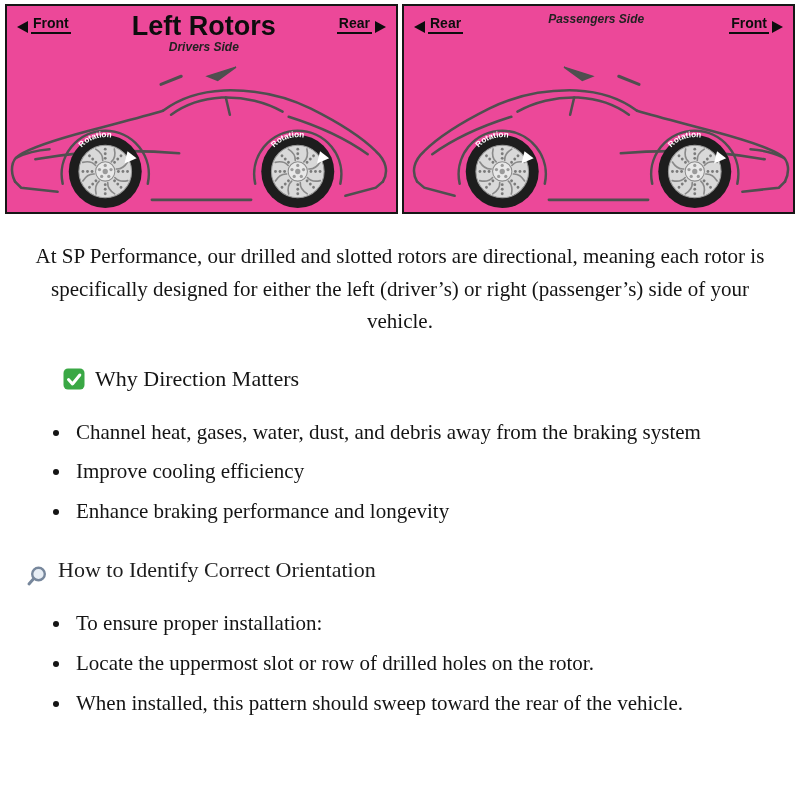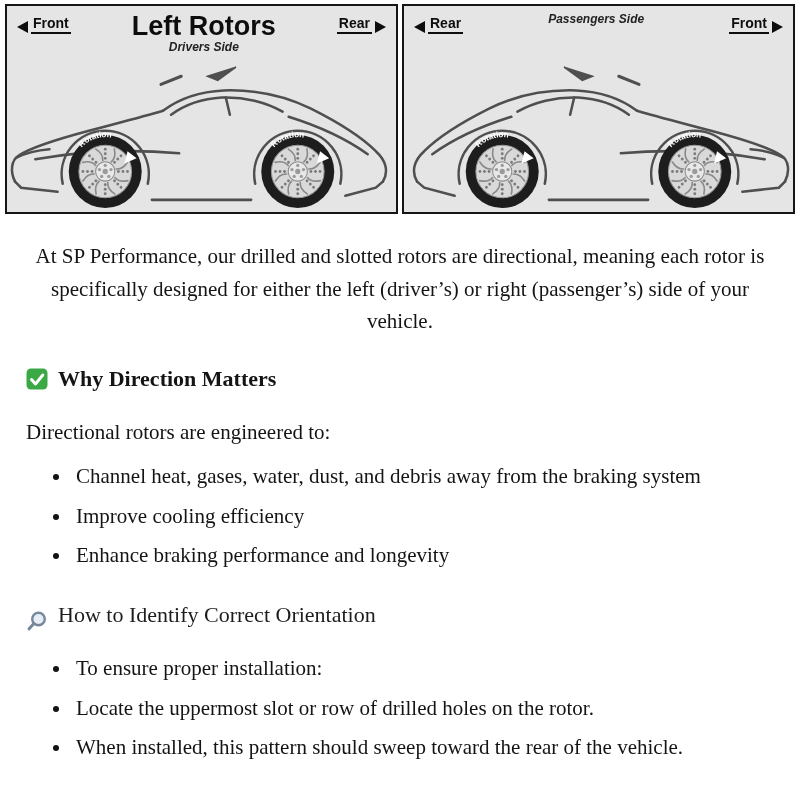--- a/index.html
+++ b/index.html
@@ -1,36 +1,36 @@
 <!DOCTYPE html>
 <html><head>
 <meta charset="utf-8">
 <style>
   html,body { margin:0; padding:0; background:#ffffff; }
   body { width:800px; font-family:"Liberation Serif", serif; color:#141414; }
 
   
   .diagram-row { display:flex; gap:4px; padding:4px 5px 2px; }
-  .panel { flex:1; border:2px solid #161616; position:relative; height:206px; background:#e5e5e5; overflow:hidden; }
+  .panel { flex:1; border:2px solid #161616; position:relative; height:206px; background:#ec4899; overflow:hidden; }
   .panel-header { position:absolute; top:4px; left:0; right:0; display:flex; justify-content:space-between; align-items:flex-start; padding:2px 10px; z-index:2; }
   .panel-titles { text-align:center; flex:1; }
   .panel-title { font-family:"Liberation Sans", sans-serif; font-weight:bold; font-size:27px; line-height:1.05; color:#0d0d0d; }
   .panel-subtitle { font-family:"Liberation Sans", sans-serif; font-weight:bold; font-style:italic; font-size:12px; color:#222; }
   .dir-arrow { display:flex; align-items:center; gap:3px; font-family:"Liberation Sans", sans-serif; font-weight:bold; font-size:14px; color:#0d0d0d; margin-top:3px; }
   .dir-label { border-bottom:2.5px solid #0d0d0d; padding:0 2px 1px; }
   .tri { width:0; height:0; border-top:6px solid transparent; border-bottom:6px solid transparent; align-self:flex-end; margin-bottom:1px; }
   .tri-left  { border-right:11px solid #0d0d0d; }
   .tri-right { border-left:11px solid #0d0d0d; }
   .car-svg { position:absolute; left:0; right:0; bottom:2px; width:100%; height:152px; display:block; }
 
   
   .article { padding:14px 26px 10px; font-size:21px; line-height:1.55; }
   .intro { margin:10px 0 24px;text-align:center; }
   .sec-heading { display:flex; align-items:center; gap:10px; font-size:22px; margin:24px 0 20px; }
-  .sec-heading.bold { font-weight:bold; }
+  .sec-heading.bold { font-weight:normal;margin-left:37px; }
   .sec-heading.regular { font-weight:normal; color:#1d1d1d;align-items:flex-end; }
   .lead { margin:0 0 12px; }
   ul.bullets { margin:8px 0 26px; padding-left:46px; }
   ul.bullets li { margin:7px 0; padding-left:4px; }
   .hicon { display:inline-flex; flex:0 0 auto; }
 </style>
 </head>
 <body>
 
 <svg width="0" height="0" style="position:absolute" aria-hidden="true">
@@ -158,21 +158,20 @@
   <h2 class="sec-heading bold">
     <span class="hicon">
       <svg width="22" height="22" viewBox="0 0 22 22">
         <rect x="0.5" y="0.5" width="21" height="21" rx="4.5" fill="#3aa845"></rect>
         <path d="M 5.5 11.5 l 4 4.5 L 16.8 7" stroke="#ffffff" stroke-width="3" fill="none" stroke-linecap="round" stroke-linejoin="round"></path>
       </svg>
     </span>
     <span>Why Direction Matters</span>
   </h2>
 
-  <p class="lead">Directional rotors are engineered to:</p>
 
   <ul class="bullets">
     <li>Channel heat, gases, water, dust, and debris away from the braking system</li>
     <li>Improve cooling efficiency</li>
     <li>Enhance braking performance and longevity</li>
   </ul>
 
   <h3 class="sec-heading regular">
     <span class="hicon">
       <svg width="22" height="22" viewBox="0 0 22 22">

